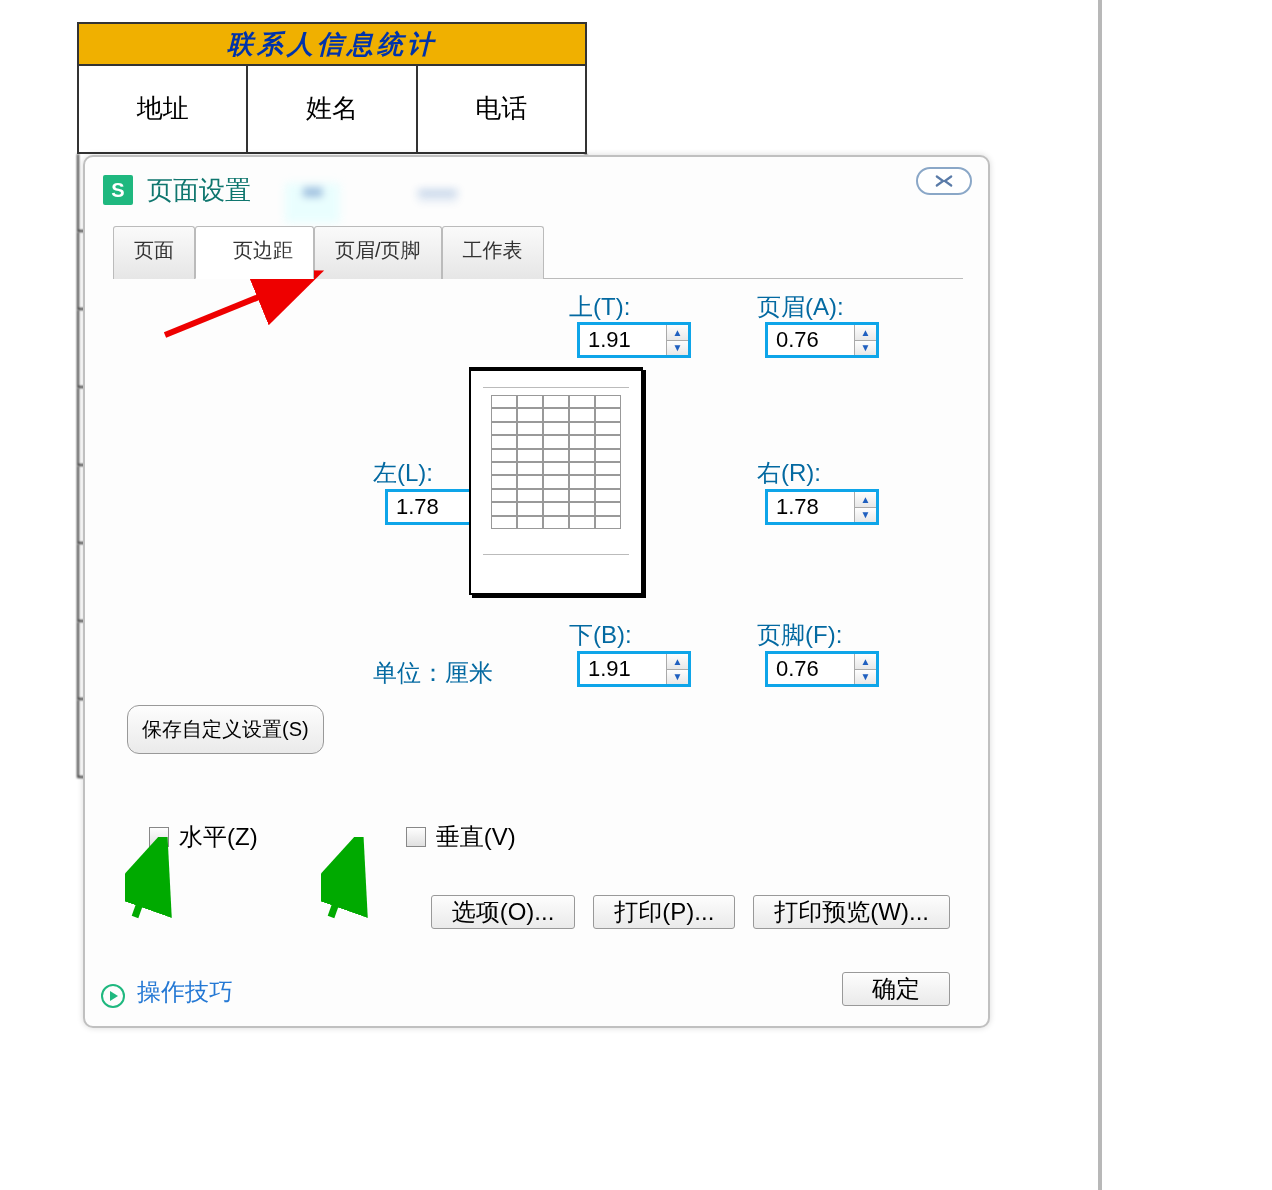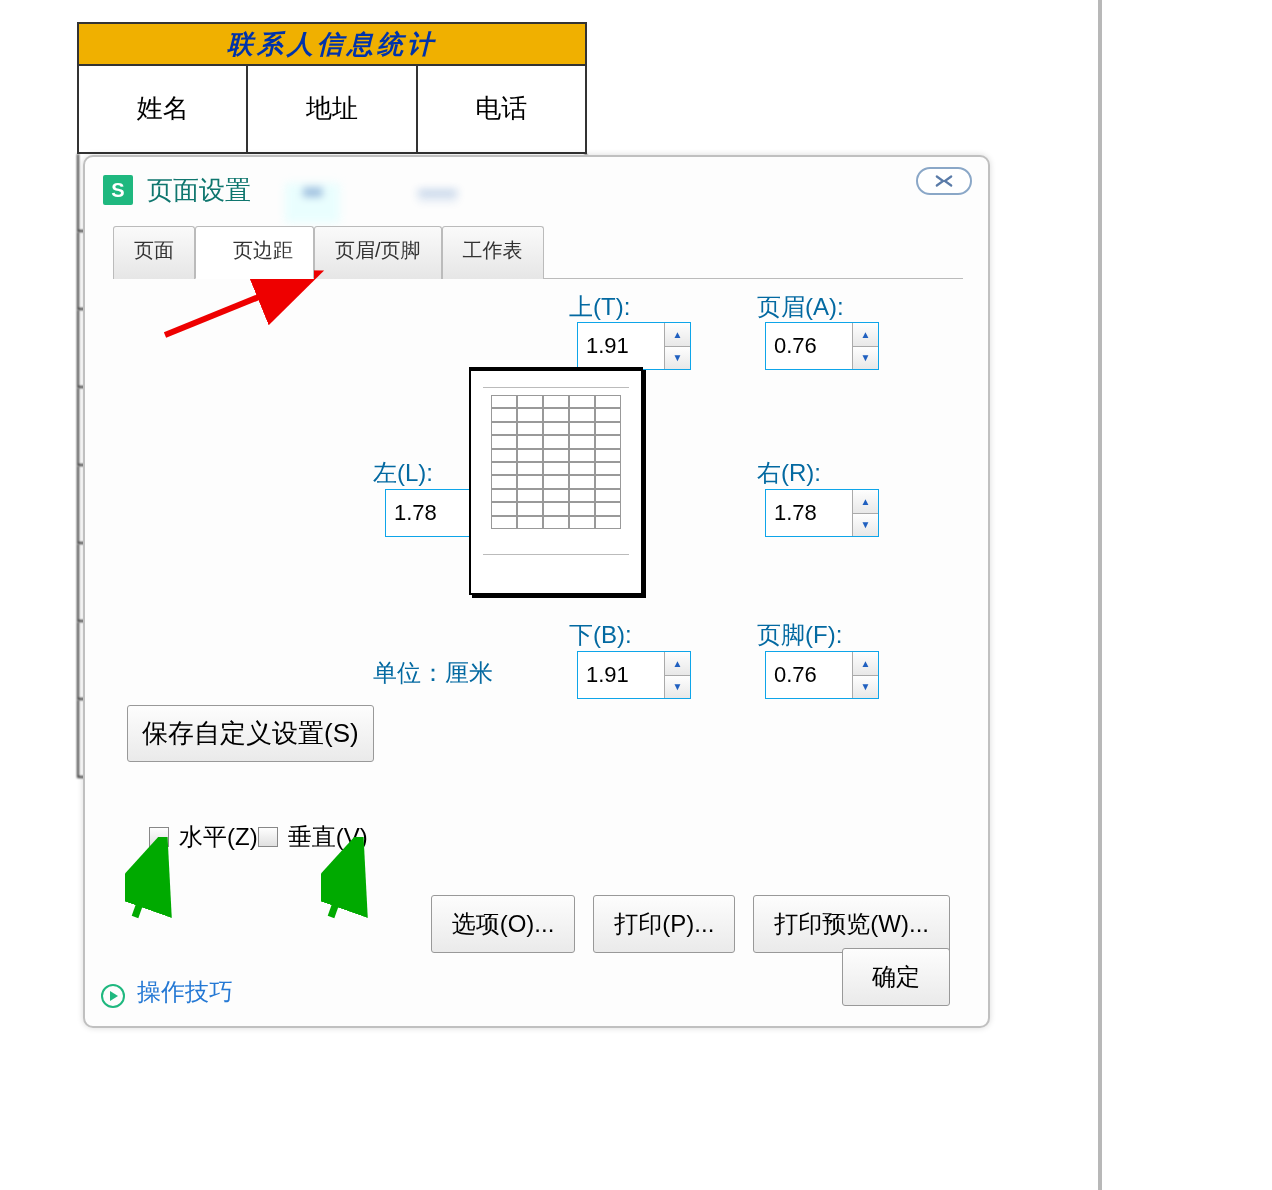--- a/index.html
+++ b/index.html
@@ -156,22 +156,22 @@
 }
 .margin-label {
   position: absolute;
   font-size: 24px;
   color: #0369a1;
 }
 .spinner {
   position: absolute;
   display: flex;
   width: 114px;
-  height: 48px;
-  border: 1px solid #0ea5e9;
+  height: 36px;
+  border: 3px solid #0ea5e9;
   background: #fff;
 }
 .spinner input {
   border: none;
   width: 86px;
   padding: 0 8px;
   font-size: 22px;
   outline: none;
 }
 .spinner .arrows {
@@ -217,24 +217,24 @@
   height: 1px;
   background: #bbb;
 }
 .preview .hline.top { top: 16px; }
 .preview .hline.bot { bottom: 38px; }
 .save-btn {
   position: absolute;
   left: 124px;
   top: 702px;
   padding: 10px 14px;
-  font-size: 26px;
+  font-size: 20px;
   border: 1px solid #999;
   background: linear-gradient(#fdfdfd,#eaeaea);
-  border-radius: 3px;
+  border-radius: 12px;
   cursor: pointer;
 }
 .fieldset {
   position: absolute;
   left: 122px;
   top: 757px;
   width: 828px;
 }
 .fieldset-label {
   font-size: 22px;
@@ -251,20 +251,21 @@
   right: 0;
   top: 14px;
   height: 1px;
   background: #bbb;
 }
 .checkbox-row {
   position: absolute;
   left: 148px;
   top: 816px;
   display: flex;
+  gap: 148px;
   align-items: center;
 }
 .check-item {
   display: flex;
   align-items: center;
   gap: 10px;
   font-size: 24px;
 }
 .checkbox {
   width: 20px;
@@ -277,21 +278,21 @@
   pointer-events: none;
 }
 .bottom-buttons {
   position: absolute;
   right: 38px;
   top: 890px;
   display: flex;
   gap: 18px;
 }
 .btn {
-  padding: 12px 20px;
+  padding: 0 20px;
   font-size: 24px;
   border: 1px solid #999;
   background: linear-gradient(#fdfdfd,#eaeaea);
   border-radius: 3px;
   cursor: pointer;
   min-width: 128px;
   text-align: center;
 }
 .footer {
   position: absolute;
@@ -327,22 +328,22 @@
 }
 </style>
 </head>
 <body>
 
 <div class="page-right-border"></div>
 
 <div class="bg-table">
   <div class="bg-title">联系人信息统计</div>
   <div class="bg-header">
+    <div>地址</div>
     <div>姓名</div>
-    <div>地址</div>
     <div>电话</div>
   </div>
   <div class="bg-rows">
     <div></div>
       <div></div>
       <div></div>
       <div></div>
       <div></div>
       <div></div>
       <div></div>

